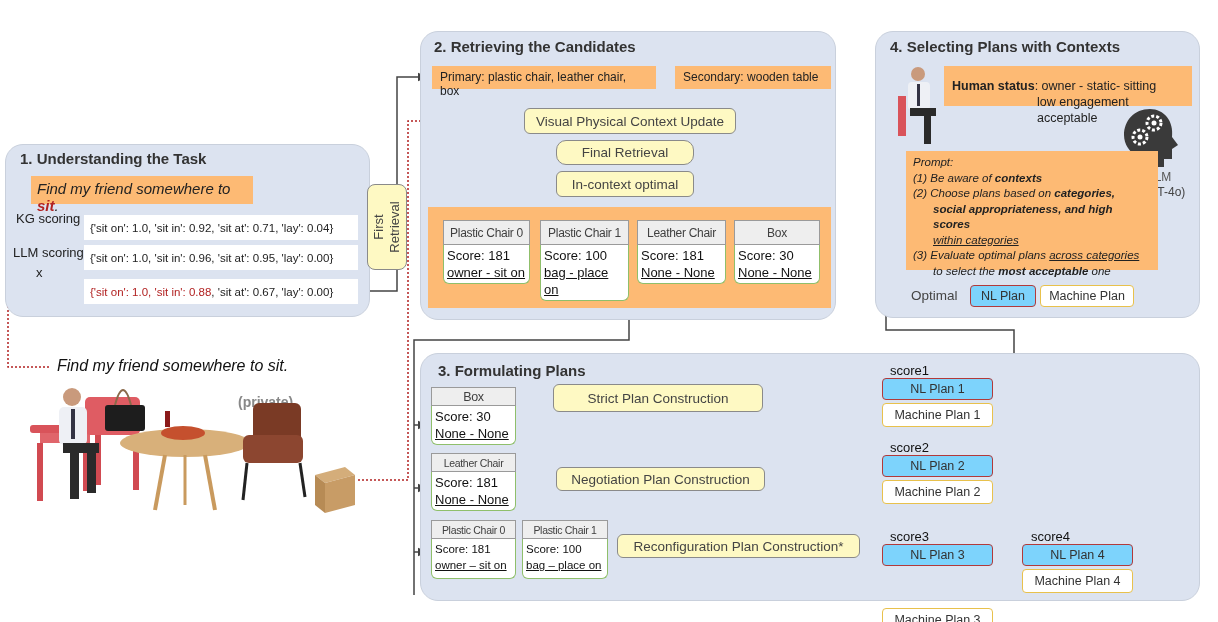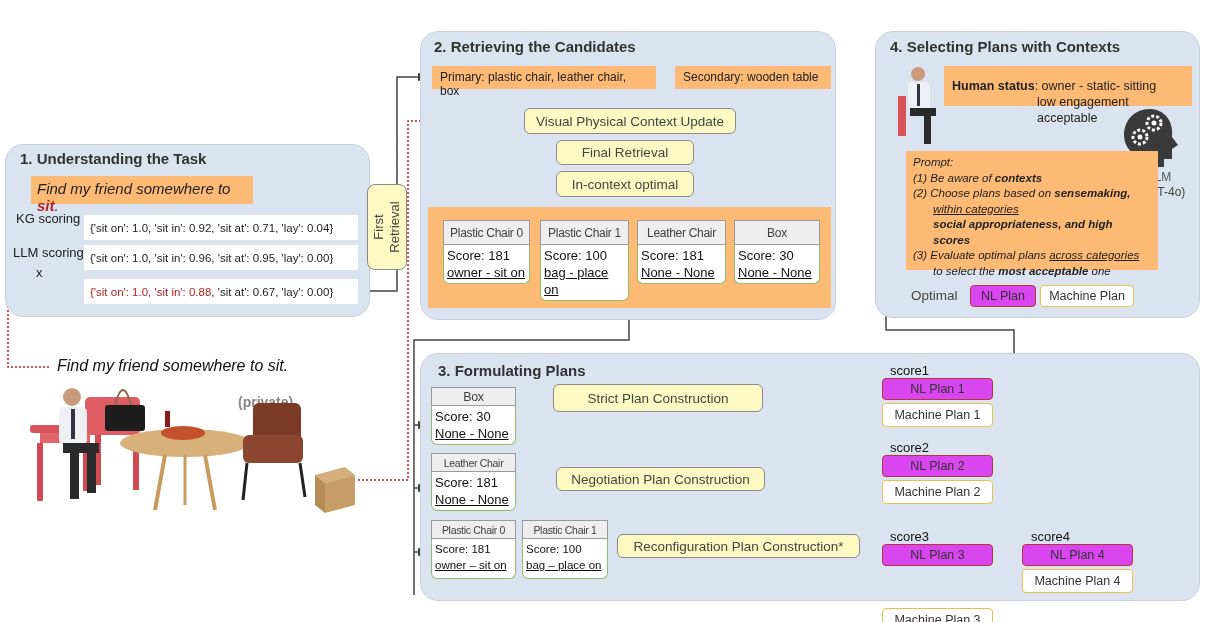--- a/index.html
+++ b/index.html
@@ -10,21 +10,21 @@
   .panel-title { position: absolute; font-weight: bold; font-size: 15px; color: #333; }
   .whitebox { position: absolute; background: #fdba74; }
   .pill { position: absolute; background: #fef9c3; border: 1px solid #8a8a8a; border-radius: 6px;
           font-size: 13.5px; color: #444; display: flex; align-items: center; justify-content: center; }
   .cand { position: absolute; display: flex; flex-direction: column; }
   .cand .hdr { background: #eeeeee; border: 1px solid #9a9a9a; font-size: 12px; color: #404040;
                display: flex; align-items: center; justify-content: center; letter-spacing: -0.3px; }
   .cand .body { background: #fff; border: 1px solid #8fbf6b; border-top: none; border-radius: 0 0 6px 6px;
                 padding: 2px 3px; font-size: 13px; line-height: 17px; color: #111; }
   .cand .body .rel { text-decoration: underline; }
-  .nl { position: absolute; background: #d946ef; border: 1.5px solid #b23a3a; border-radius: 4px;
+  .nl { position: absolute; background: #7dd3fc; border: 1.5px solid #b23a3a; border-radius: 4px;
         font-size: 12.5px; display: flex; align-items: center; justify-content: center; color: #333; }
   .mp { position: absolute; background: #fff; border: 1.5px solid #e8c14c; border-radius: 4px;
         font-size: 12.5px; display: flex; align-items: center; justify-content: center; color: #333; }
   .score-label { position: absolute; font-size: 13px; color: #111; }
   .score-line { position: absolute; background: #fff; font-size: 11.5px; padding: 0 6px;
                 display: flex; align-items: center; white-space: nowrap; color: #222; }
   .red { color: #b22222; }
   .small { font-size: 12px; }
   svg.lines { position: absolute; left: 0; top: 0; pointer-events: none; }
 </style>
@@ -160,21 +160,21 @@
   </g>
 </svg>
 
 <div class="panel" style="left:420px;top:31px;width:416px;height:289px;"></div>
 <div class="panel-title" style="left:434px;top:38px;">2. Retrieving the Candidates</div>
 
 <div class="whitebox" style="left:432px;top:66px;width:224px;height:23px;font-size:12px;padding:4px 8px;">Primary: plastic chair, leather chair, box</div>
 <div class="whitebox" style="left:675px;top:66px;width:156px;height:23px;font-size:12px;padding:4px 8px;">Secondary: wooden table</div>
 
 <div class="pill" style="left:524px;top:108px;width:212px;height:26px;">Visual Physical Context Update</div>
-<div class="pill" style="left:556px;top:140px;width:138px;height:25px;">Final Retrieval</div>
+<div class="pill" style="left:556px;top:140px;width:138px;height:25px;border-radius:10px;">Final Retrieval</div>
 <div class="pill" style="left:556px;top:171px;width:138px;height:26px;">In-context optimal</div>
 
 <div class="whitebox" style="left:428px;top:207px;width:403px;height:101px;"></div>
 
 <div class="cand" style="left:443px;top:220px;width:87px;">
   <div class="hdr" style="height:25px;">Plastic Chair 0</div>
   <div class="body">
       <div>Score: 181</div>
       <div class="rel">owner - sit on</div>
     </div>
@@ -274,22 +274,22 @@
   <circle cx="34" cy="16" r="2.5" fill="#fff"></circle>
   <circle cx="20" cy="30" r="7" fill="none" stroke="#fff" stroke-width="3" stroke-dasharray="3,2"></circle>
   <circle cx="20" cy="30" r="2.5" fill="#fff"></circle>
 </svg>
 <div class="abs" style="left:1148px;top:170px;font-size:12px;color:#555;">LLM</div>
 <div class="abs" style="left:1136px;top:185px;font-size:12px;color:#444;">(GPT-4o)</div>
 
 <div class="whitebox" style="left:906px;top:151px;width:252px;height:119px;padding:4px 7px;font-size:11.5px;line-height:15.5px;font-style:italic;">
   <div>Prompt:</div>
   <div><span>(1)</span> <span>Be aware of </span><b>contexts</b></div>
-  <div><span>(2)</span> <span>Choose plans based on </span><b>sensemaking,</b></div>
+  <div><span>(2)</span> <span>Choose plans based on </span><b>categories,</b></div>
+  <div style="padding-left:20px;"><b>social appropriateness, and high scores</b></div>
   <div style="padding-left:20px;text-decoration:underline;">within categories</div>
-  <div style="padding-left:20px;"><b>social appropriateness, and high scores</b></div>
   <div><span>(3)</span> <span>Evaluate optimal plans </span><u>across categories</u></div>
   <div style="padding-left:20px;"><span>to select the </span><b>most acceptable</b><span> one</span></div>
 </div>
 
 <div class="abs" style="left:911px;top:288px;font-size:13.5px;color:#444;">Optimal</div>
 <div class="nl" style="left:970px;top:285px;width:66px;height:22px;">NL Plan</div>
 <div class="mp" style="left:1040px;top:285px;width:94px;height:22px;">Machine Plan</div>
 
 </body></html>

